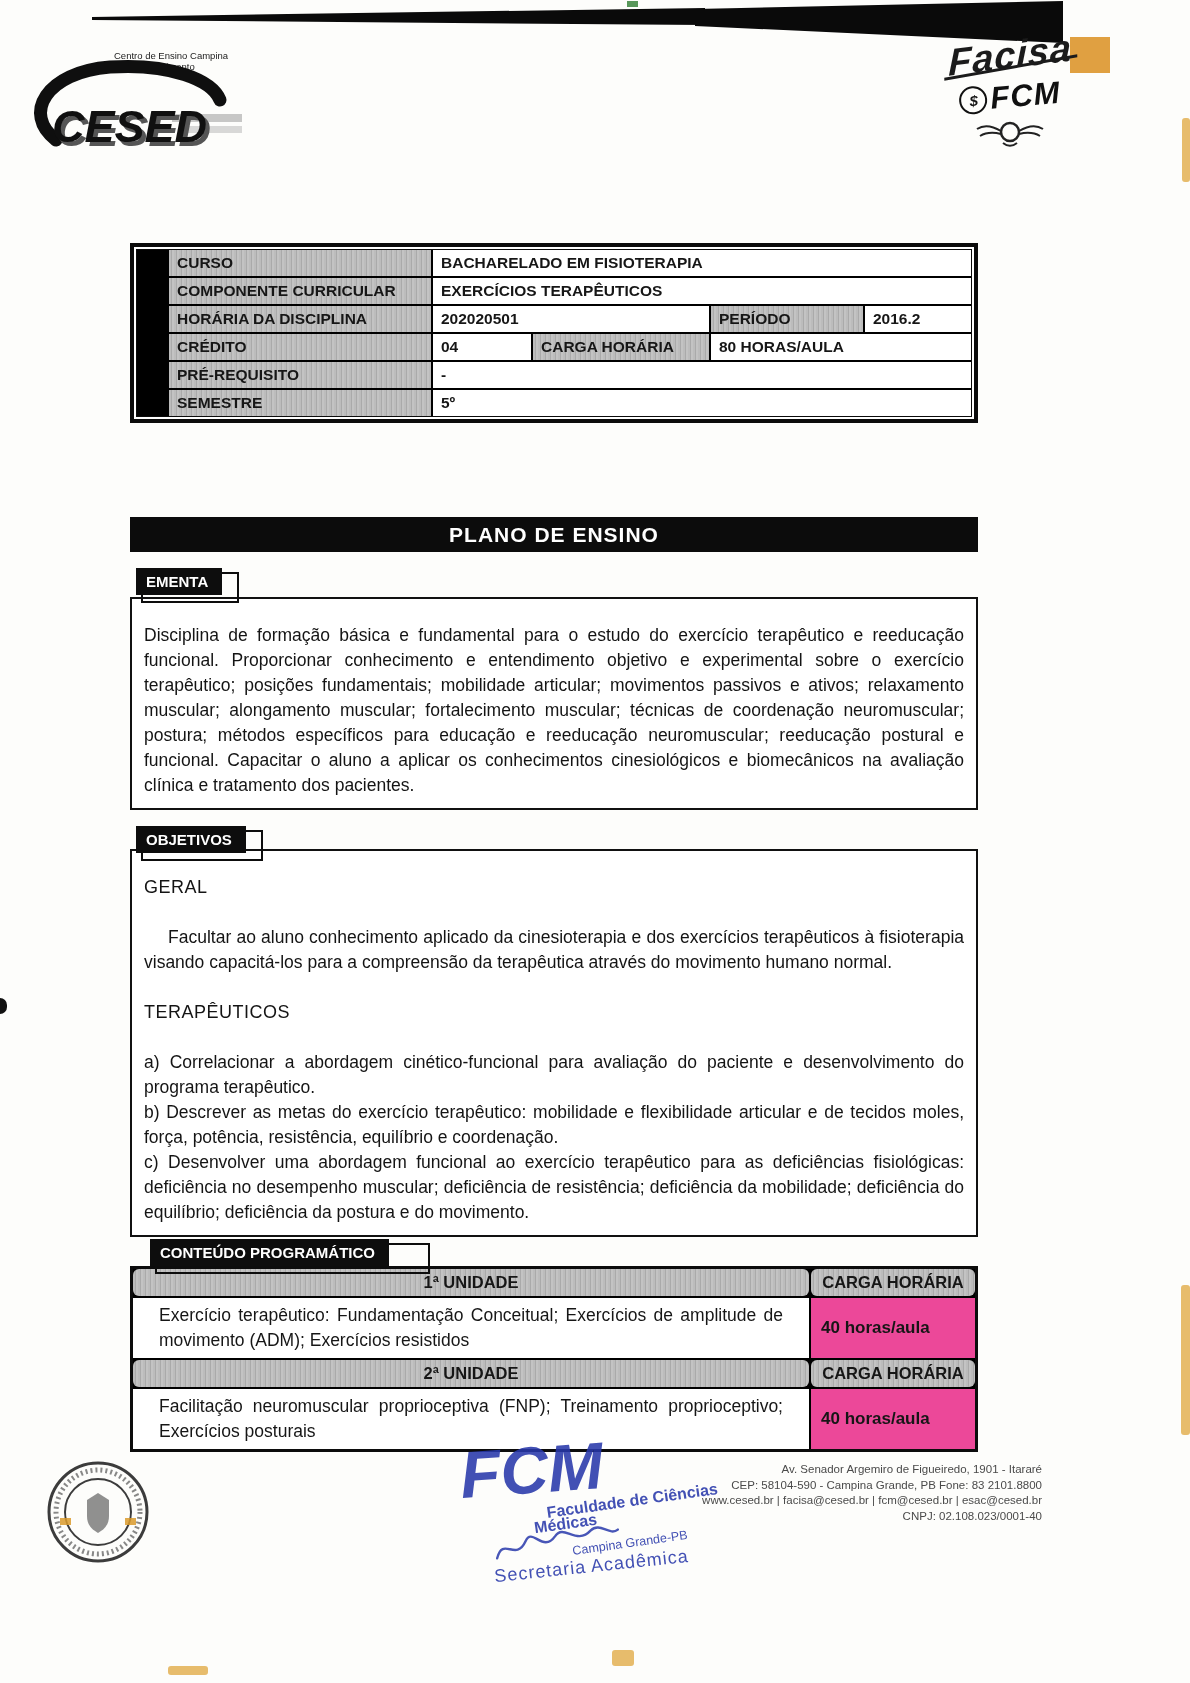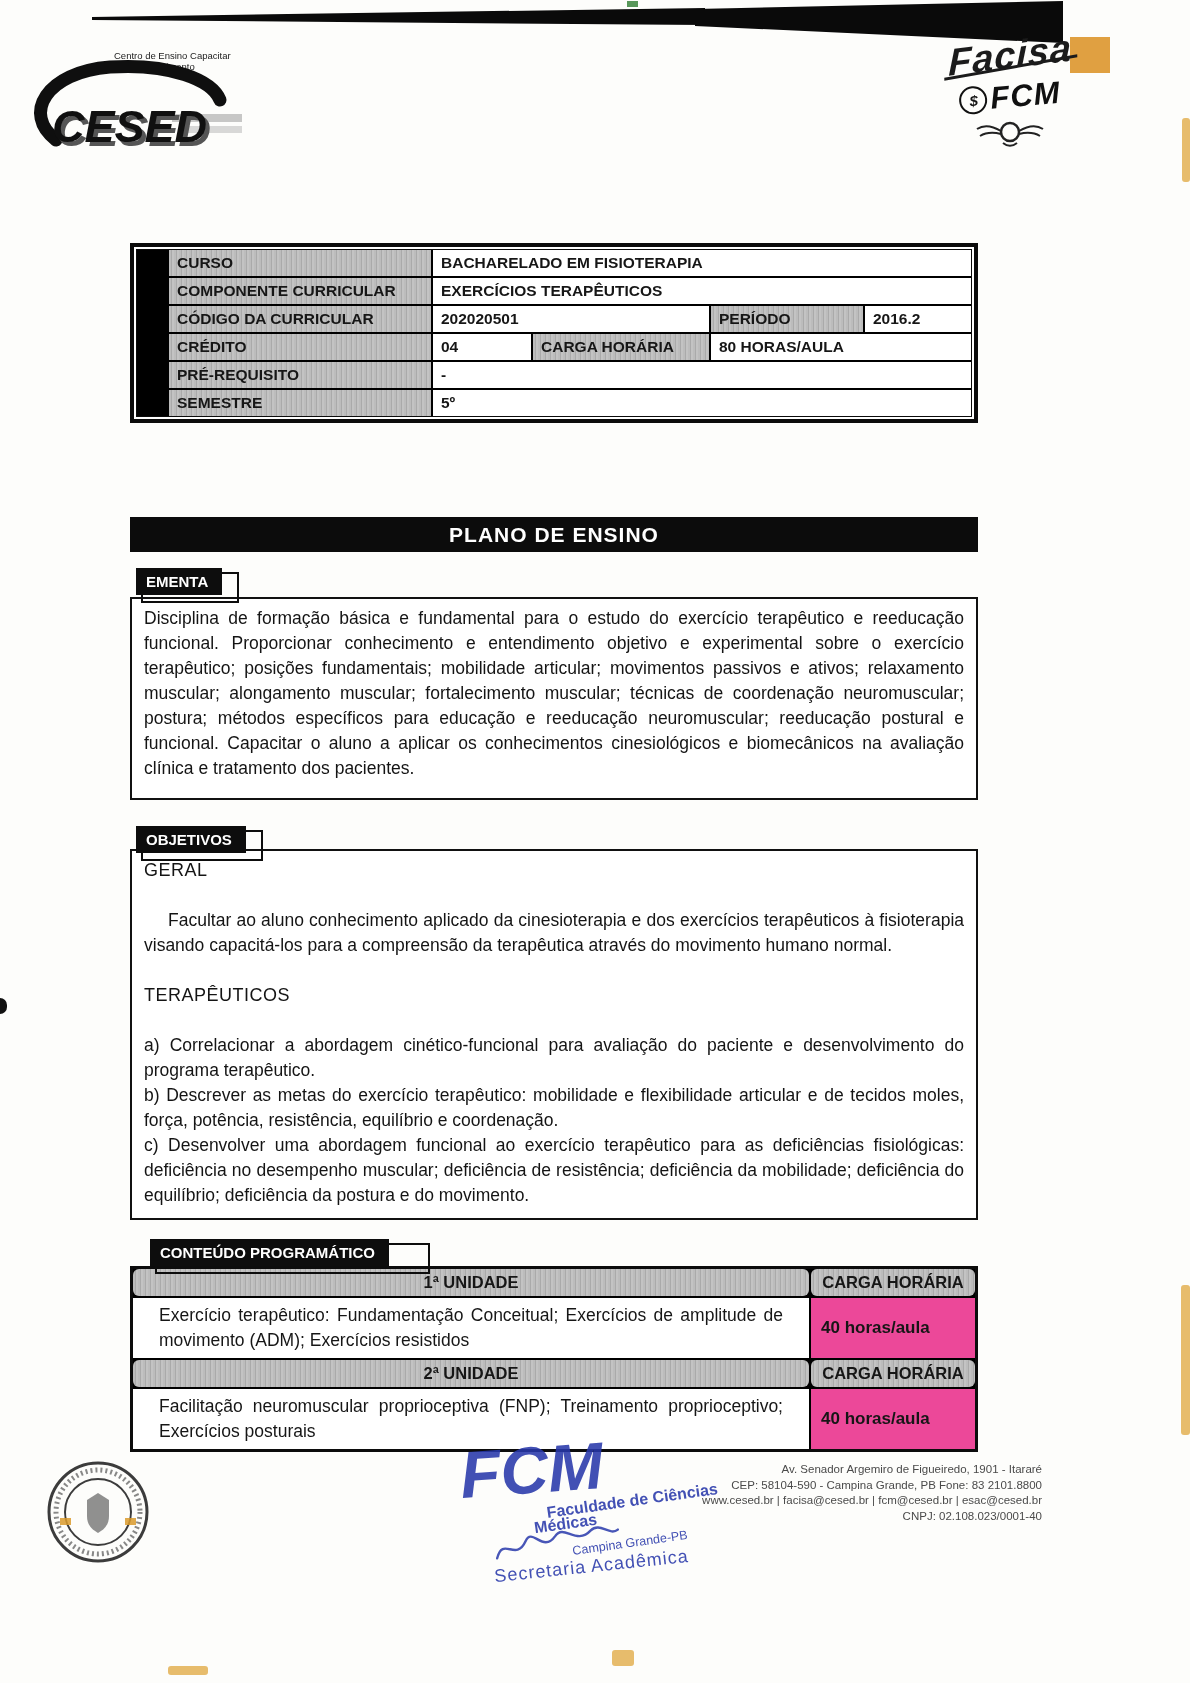--- a/index.html
+++ b/index.html
@@ -43,21 +43,21 @@
     color:#fff;font-weight:bold;font-size:21px;letter-spacing:1px;
     display:flex;align-items:center;justify-content:center;margin-top:36px;}
   
   .sec-label{position:absolute;background:#0d0d0d;color:#fff;font-weight:bold;font-size:15px;
     padding:5px 14px 5px 10px;z-index:2;white-space:nowrap;}
   .sec-label::after{content:"";position:absolute;left:5px;top:4px;width:calc(100% + 8px);height:100%;
     border:2px solid #0d0d0d;z-index:-1;}
   .sec-label.wide::after{width:calc(100% + 32px);}
   
   .content-box{position:absolute;left:130px;width:848px;box-sizing:border-box;
-    border:2px solid #111;background:#fff;padding:7px 12px 10px 12px;
+    border:2px solid #111;background:#fff;padding:24px 12px 10px 12px;
     font-size:17.5px;line-height:25px;text-align:justify;color:#141414;}
   .content-box p{margin:0;}
   .gap{height:25px;}
   .indent{text-indent:24px;}
   .plainhead{font-size:18px;letter-spacing:.5px;}
   
   .units{position:absolute;left:130px;top:1266px;width:848px;border:3px solid #0c0c0c;
     background:#000;display:grid;row-gap:2px;box-sizing:border-box;}
   .u-row{display:grid;grid-template-columns:676px 1fr;column-gap:2px;background:#000;}
   .u-head{height:27px;font-weight:bold;font-size:16.5px;display:flex;align-items:center;justify-content:center;border-radius:6px;}
@@ -86,21 +86,21 @@
   </svg>
   <div class="artifact orange" style="left:1070px;top:37px;width:40px;height:36px;"></div>
   <div class="artifact edge-smudge" style="left:1182px;top:118px;width:8px;height:64px;"></div>
   <div class="artifact edge-smudge" style="left:1181px;top:1285px;width:9px;height:150px;"></div>
   <div class="artifact edge-smudge" style="left:168px;top:1666px;width:40px;height:9px;"></div>
   <div class="artifact edge-smudge" style="left:612px;top:1650px;width:22px;height:16px;"></div>
   <div class="artifact" style="left:0;top:998px;width:7px;height:16px;background:#111;border-radius:0 8px 8px 0;"></div>
 
   <div class="cesed">
     <div class="cesed-tagline">
-      <div>Centro de Ensino Capacitar</div>
+      <div>Centro de Ensino Campina</div>
       <div>e Desenvolvimento</div>
     </div>
     <svg width="230" height="120" viewBox="0 0 230 120" style="position:absolute;left:0;top:18px;">
       <path d="M34 86 C0 60, 24 18, 88 13 C148 9, 190 26, 198 46" fill="none" stroke="#0f0f0f" stroke-width="13" stroke-linecap="round"></path>
       <rect x="150" y="60" width="70" height="8" fill="#9a9a9a" opacity=".55"></rect>
       <rect x="158" y="72" width="62" height="7" fill="#b3b3b3" opacity=".5"></rect>
       <text x="36" y="90" font-family="Liberation Sans, sans-serif" font-style="italic" font-weight="bold" font-size="46" fill="#777">&nbsp;</text>
       <text x="34" y="92" font-family="Liberation Sans, sans-serif" font-style="italic" font-weight="bold" font-size="45" fill="#555">CESED</text>
       <text x="30" y="88" font-family="Liberation Sans, sans-serif" font-style="italic" font-weight="bold" font-size="45" fill="#101010">CESED</text>
     </svg>
@@ -123,21 +123,21 @@
     <div class="info-inner">
       <div class="t-row cols-2">
         <div class="cell hatch">CURSO</div>
         <div class="cell">BACHARELADO EM FISIOTERAPIA</div>
       </div>
       <div class="t-row cols-2">
         <div class="cell hatch">COMPONENTE CURRICULAR</div>
         <div class="cell">EXERCÍCIOS TERAPÊUTICOS</div>
       </div>
       <div class="t-row cols-4a">
-        <div class="cell hatch">CÓDIGO DA CURRICULAR</div>
+        <div class="cell hatch">HORÁRIA DA DISCIPLINA</div>
         <div class="cell">202020501</div>
         <div class="cell hatch">PERÍODO</div>
         <div class="cell">2016.2</div>
       </div>
       <div class="t-row cols-4b">
         <div class="cell hatch">CRÉDITO</div>
         <div class="cell">04</div>
         <div class="cell hatch">CARGA HORÁRIA</div>
         <div class="cell">80 HORAS/AULA</div>
       </div>

